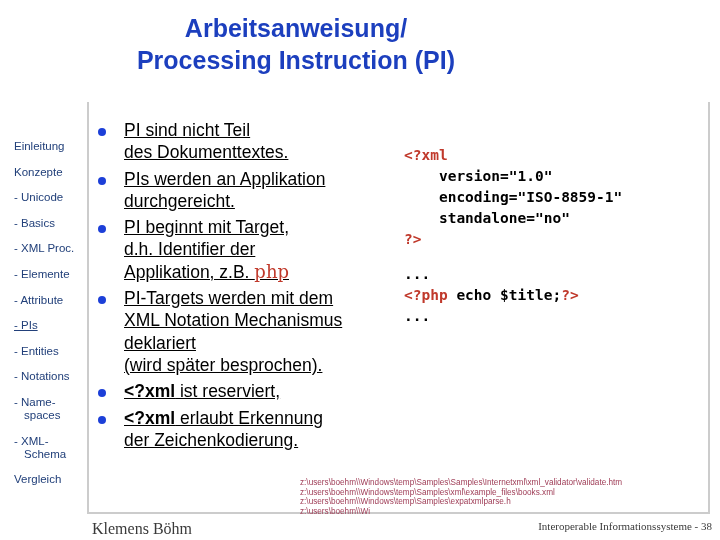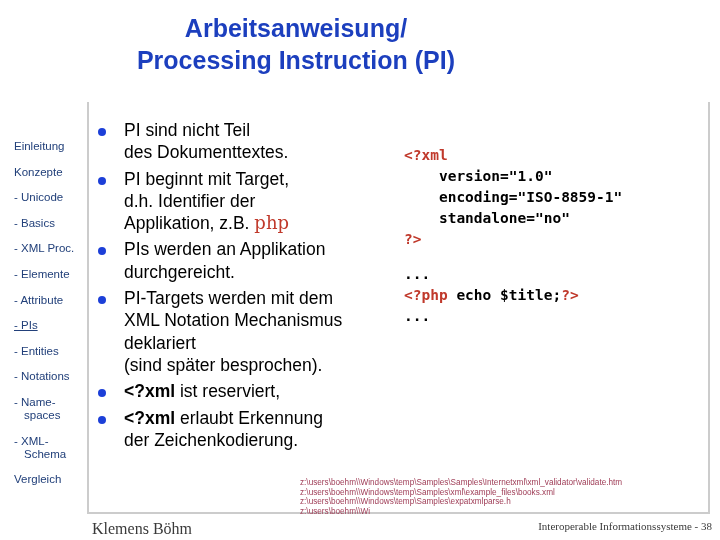--- a/index.html
+++ b/index.html
@@ -75,20 +75,21 @@
     height: 2px;
     background: #cccccc;
   }
 
   
   .content {
     position: absolute;
     left: 96px;
     top: 119px;
     width: 300px;
+    text-decoration: underline;
   }
   .bullet-row {
     position: relative;
     padding-left: 28px;
     margin-bottom: 4px;
   }
   .bullet-dot {
     position: absolute;
     left: 2px;
     top: 9px;
@@ -225,41 +226,41 @@
     <span class="bullet-dot"></span>
     <div class="bullet-text">
       <div>PI sind nicht Teil</div>
       <div>des Dokumenttextes.</div>
     </div>
   </div>
 
   <div class="bullet-row">
     <span class="bullet-dot"></span>
     <div class="bullet-text">
+      <div>PIs werden an Applikation</div>
+      <div>durchgereicht.</div>
+    </div>
+  </div>
+
+  <div class="bullet-row">
+    <span class="bullet-dot"></span>
+    <div class="bullet-text">
       <div>PI beginnt mit Target,</div>
       <div>d.h. Identifier der</div>
       <div><span>Applikation, z.B. </span><span class="php-inline">php</span></div>
     </div>
   </div>
 
   <div class="bullet-row">
     <span class="bullet-dot"></span>
     <div class="bullet-text">
-      <div>PIs werden an Applikation</div>
-      <div>durchgereicht.</div>
-    </div>
-  </div>
-
-  <div class="bullet-row">
-    <span class="bullet-dot"></span>
-    <div class="bullet-text">
       <div>PI-Targets werden mit dem</div>
       <div>XML Notation Mechanismus</div>
       <div>deklariert</div>
-      <div>(sind später besprochen).</div>
+      <div>(wird später besprochen).</div>
     </div>
   </div>
 
   <div class="bullet-row">
     <span class="bullet-dot"></span>
     <div class="bullet-text">
       <div><b>&lt;?xml</b><span> ist reserviert,</span></div>
     </div>
   </div>
 

